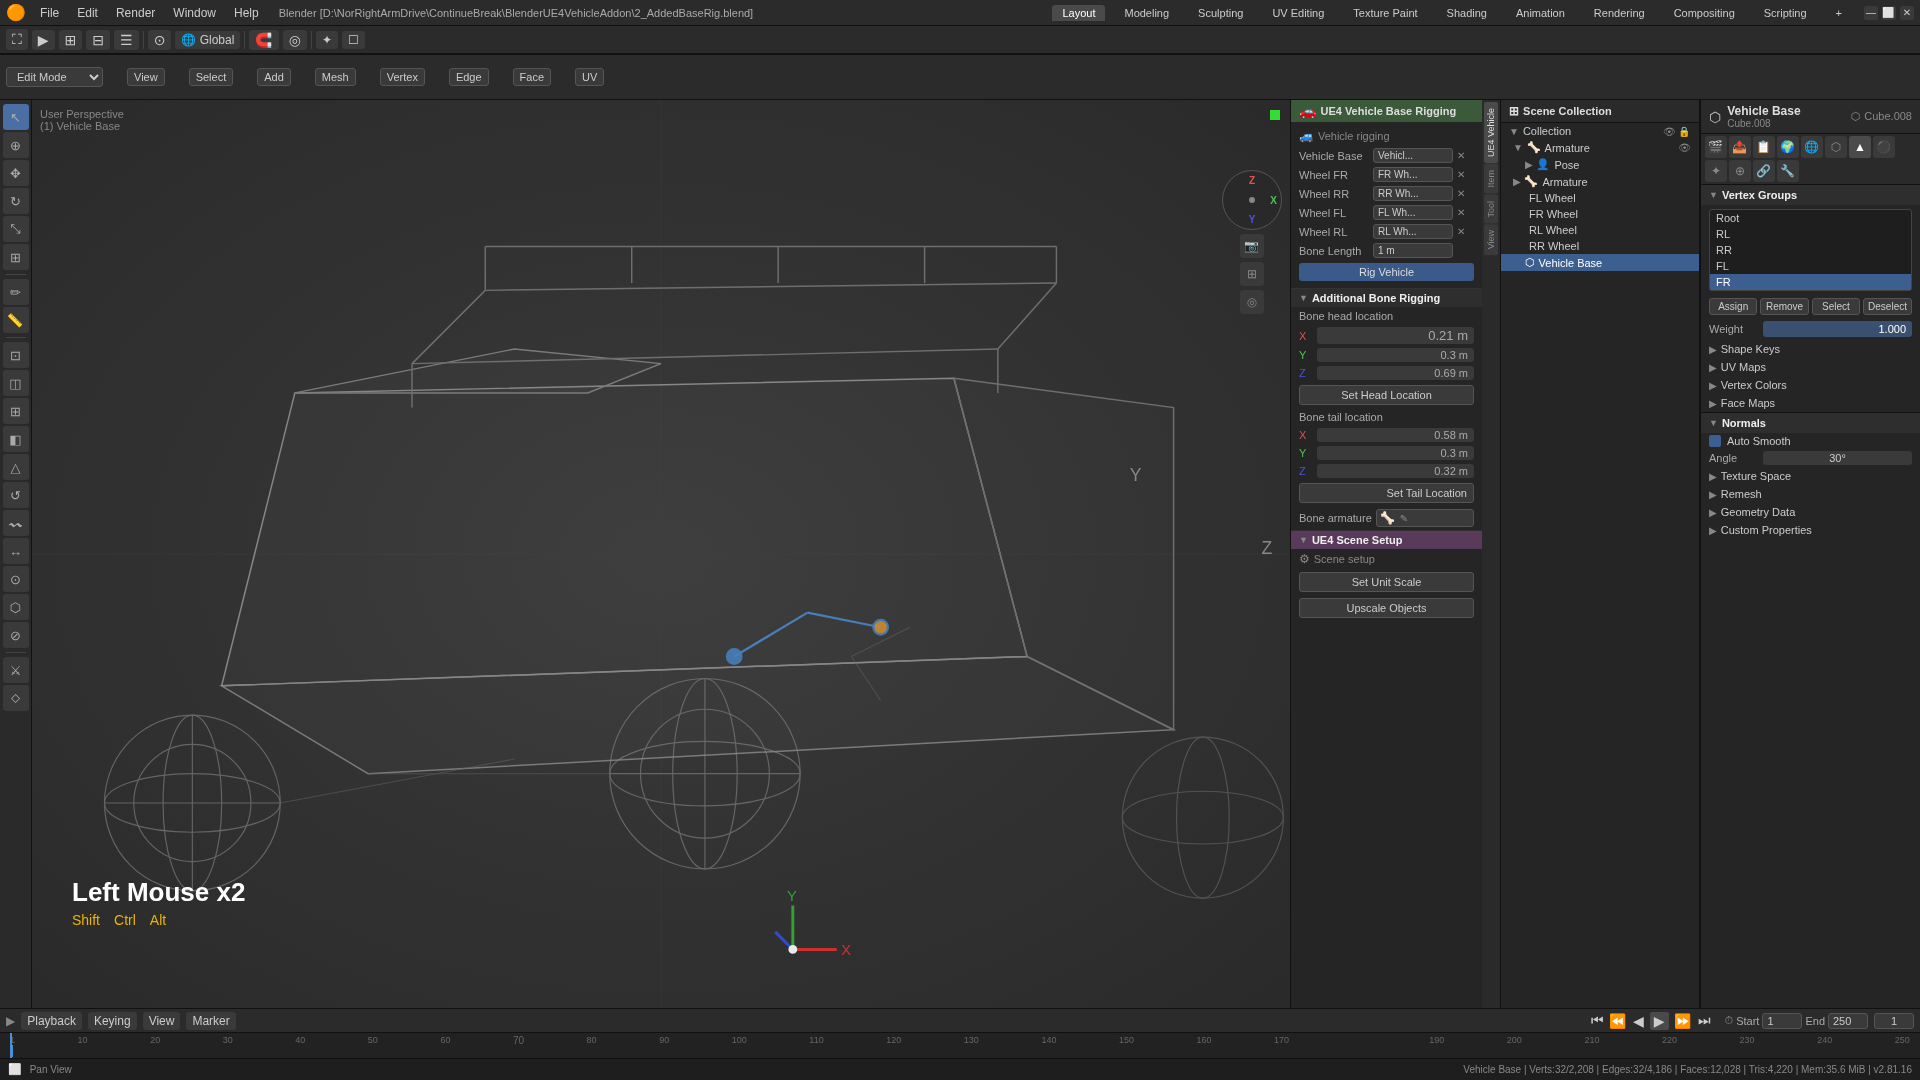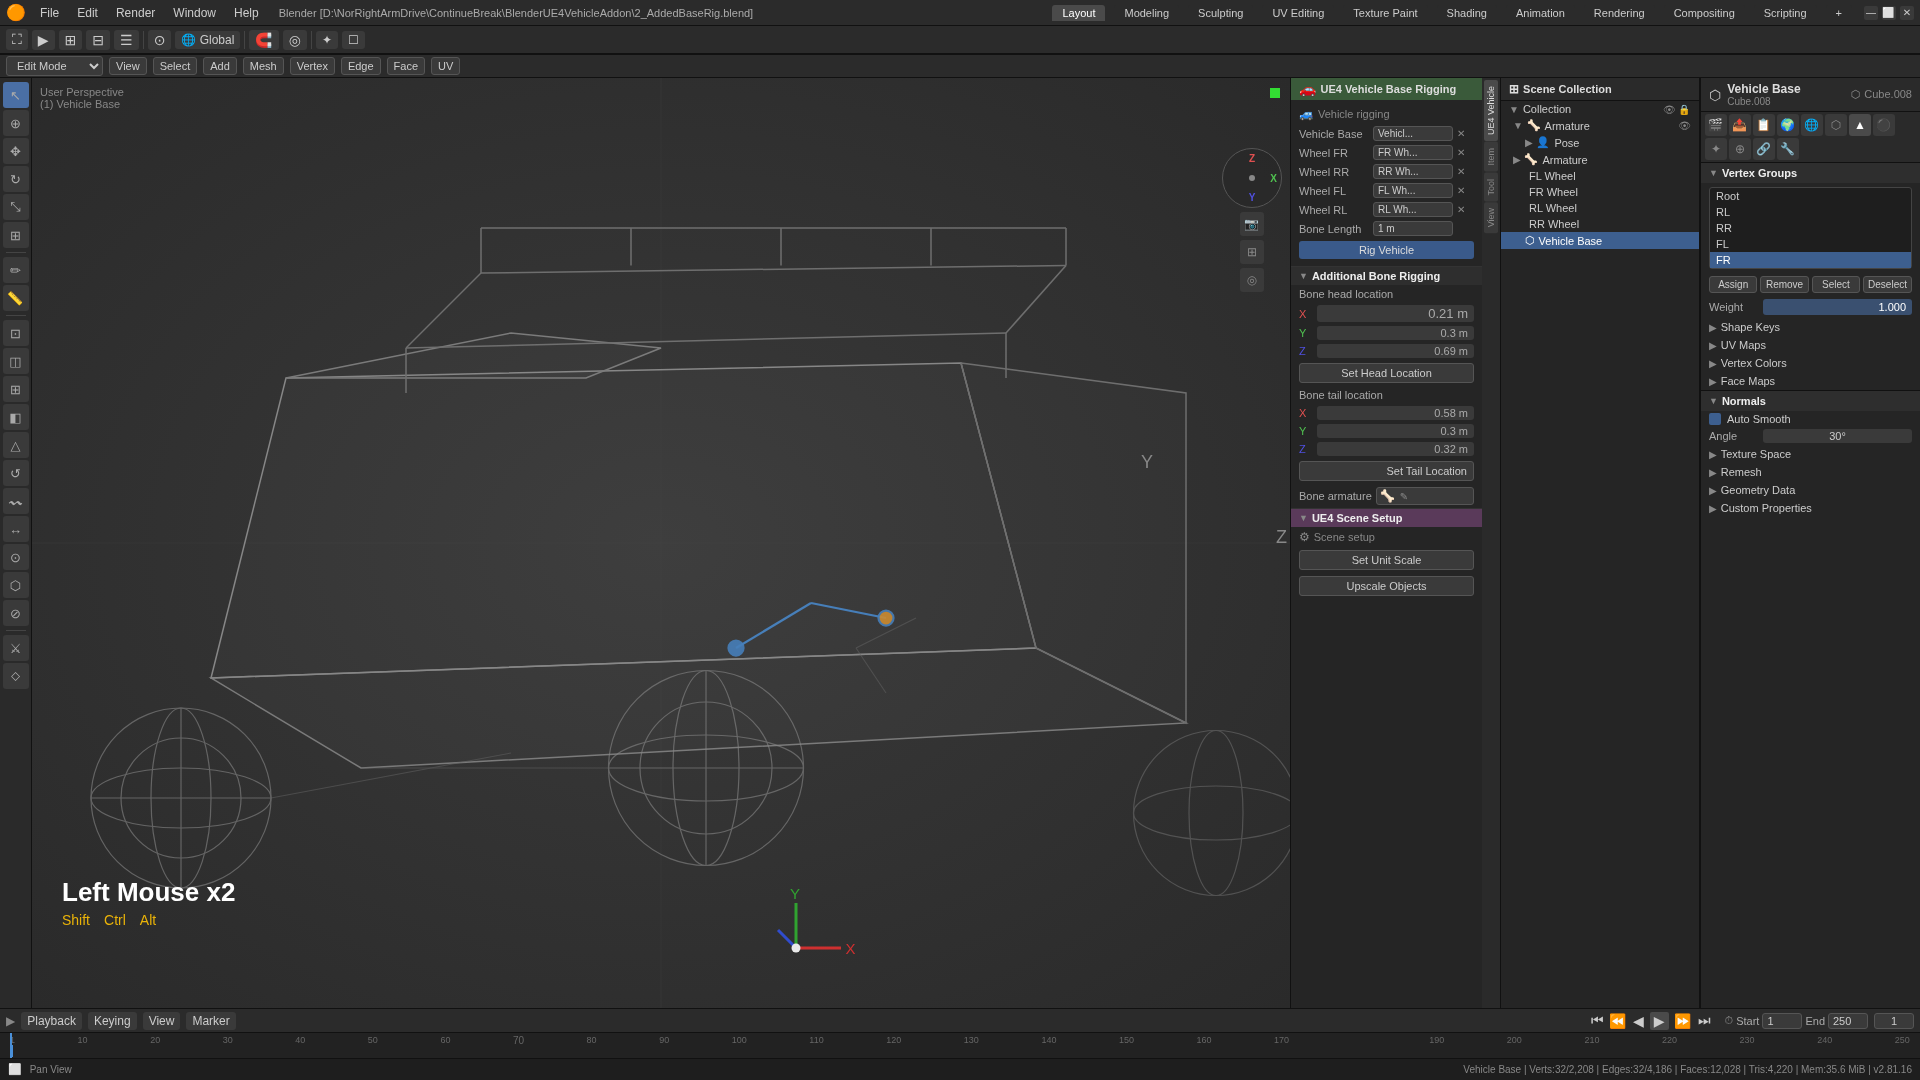--- a/index.html
+++ b/index.html
@@ -285,26 +285,26 @@
       border-left: 1px solid #111;
       display: flex;
       flex-direction: column;
       overflow-y: auto;
       border-right: 1px solid #111;
     }
 
     
     #mode-header {
       width: 100%;
-      height: 24px;
+      height: 46px;
       background: #2b2b2b;
       display: flex;
       align-items: center;
       padding: 0 6px;
-      gap: 6px;
+      gap: 24px;
       border-bottom: 1px solid #111;
       border-top: 1px solid #111;
     }
     .mode-select {
       background: #3a3a3a;
       border: 1px solid #555;
       border-radius: 3px;
       color: #ccc;
       font-size: 11px;
       padding: 2px 6px;
@@ -709,21 +709,21 @@
           <span style="color:#e05050;font-size:10px;font-weight:bold;position:absolute;top:4px;left:50%;transform:translateX(-50%);">Z</span>
           <span style="color:#50c050;font-size:10px;font-weight:bold;position:absolute;right:4px;top:50%;transform:translateY(-50%);">X</span>
           <span style="color:#5050e0;font-size:10px;font-weight:bold;position:absolute;bottom:4px;left:50%;transform:translateX(-50%);">Y</span>
           <div style="width:6px;height:6px;background:#888;border-radius:50%;"></div>
         </div>
         <div style="width:24px;height:24px;background:#3a3a3a;border-radius:3px;display:flex;align-items:center;justify-content:center;font-size:12px;color:#888;">📷</div>
         <div style="width:24px;height:24px;background:#3a3a3a;border-radius:3px;display:flex;align-items:center;justify-content:center;font-size:12px;color:#888;">⊞</div>
         <div style="width:24px;height:24px;background:#3a3a3a;border-radius:3px;display:flex;align-items:center;justify-content:center;font-size:12px;color:#888;">◎</div>
       </div>
 
-      <div style="position:absolute;bottom:80px;left:30px;">
+      <div style="position:absolute;bottom:80px;left:40px;">
         <div style="font-size:26px;font-weight:bold;color:#fff;">Left Mouse x2</div>
         <div style="display:flex;gap:14px;font-size:14px;color:#eab308;margin-top:4px;">
           <span>Shift</span>
           <span>Ctrl</span>
           <span>Alt</span>
         </div>
       </div>
     </div>
 
     <div id="panels-right">

